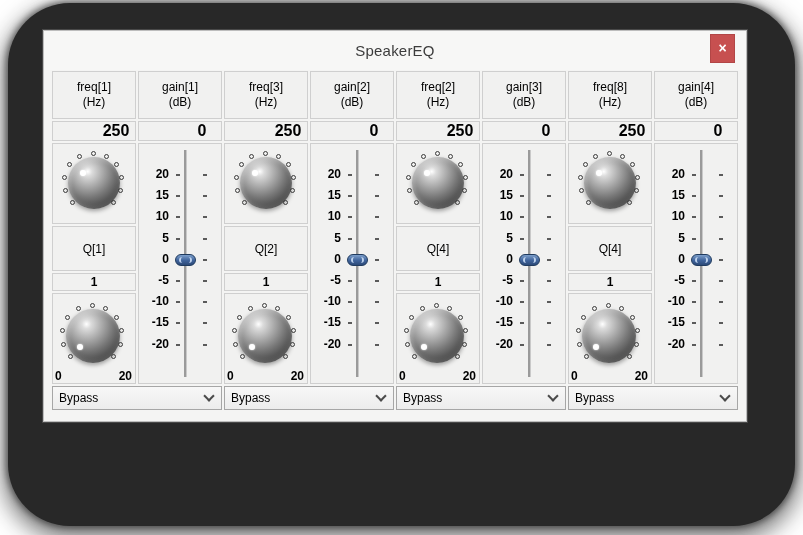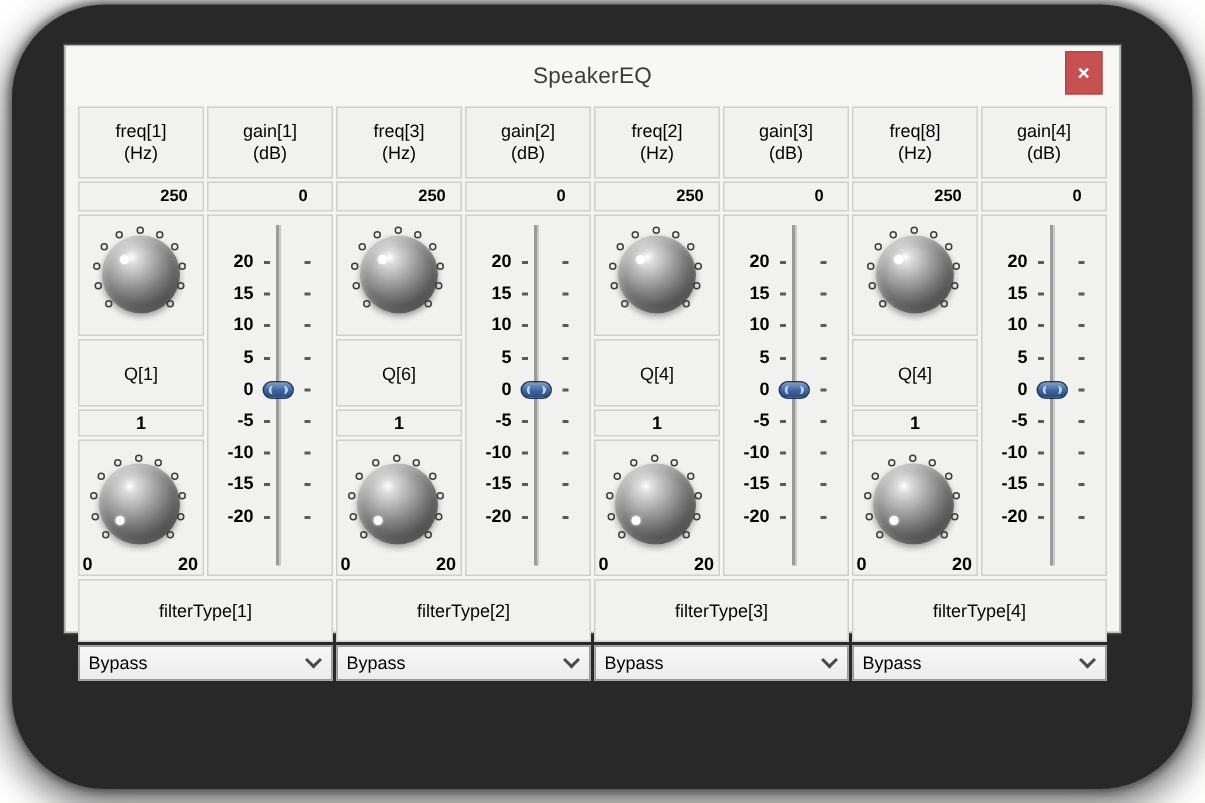--- a/index.html
+++ b/index.html
@@ -45,21 +45,21 @@
   .frow { display:flex; }
   .cell {
     background:#f1f1f0;
     border:1px solid var(--cell-border,#cfcfcf);
     margin:1px;
   }
 
   
   .h-cell { width:84px; height:48px; text-align:center; padding-top:8px;
             font-size:12px; color:#000; line-height:15px; }
-  .v-cell { width:84px; height:20px; text-align:center; font-size:11px;
+  .v-cell { width:84px; height:20px; text-align:center; font-size:16px;
             font-weight:bold; color:#000; line-height:18px;padding-left:44px; }
 
   
   .stack { display:flex; flex-direction:column; width:86px; }
   .knob-cell  { width:84px; height:81px; position:relative; }
   .qlabel-cell{ width:84px; height:45px; display:flex; align-items:center;
                 justify-content:center; font-size:12px; color:#000; }
   .qvalue-cell{ width:84px; height:18px; text-align:center; font-size:12px;
                 font-weight:bold; line-height:16px; color:#000; }
   .qknob-cell { width:84px; height:91px; position:relative; }
@@ -281,21 +281,21 @@
                   <div class="knob-tick" style="left: 37.5px; top: 6.5px;"></div>
                   <div class="knob-tick" style="left: 50.6657px; top: 9.66081px;"></div>
                   <div class="knob-tick" style="left: 60.9615px; top: 18.4542px;"></div>
                   <div class="knob-tick" style="left: 66.143px; top: 30.9634px;"></div>
                   <div class="knob-tick" style="left: 65.0806px; top: 44.4615px;"></div>
                   <div class="knob-tick" style="left: 58.0061px; top: 56.0061px;"></div>
                   <div class="knob-dot" style="left: 27.2099px; top: 25.5801px;"></div>
                 </div>
     </div>
     <div class="cell qlabel-cell">
-      <span>Q[6]</span>
+      <span>Q[2]</span>
     </div>
     <div class="cell qvalue-cell">
       <span>1</span>
     </div>
     <div class="cell qknob-cell">
       <div class="knob-wrap q-knob">
                   <div class="knob" style="left: 13px; top: 15px; width: 54px; height: 54px;"></div>
                   <div class="knob-tick" style="left: 15.2868px; top: 59.7132px;"></div>
                   <div class="knob-tick" style="left: 7.9683px; top: 47.7705px;"></div>
                   <div class="knob-tick" style="left: 6.86935px; top: 33.807px;"></div>
@@ -488,34 +488,20 @@
               <div class="sl-tick" style="left: 64px; top: 157.2px;"></div>
               <div class="sl-label" style="top: 171.4px;">-15</div>
               <div class="sl-tick" style="left: 37px; top: 178.4px;"></div>
               <div class="sl-tick" style="left: 64px; top: 178.4px;"></div>
               <div class="sl-label" style="top: 192.6px;">-20</div>
               <div class="sl-tick" style="left: 37px; top: 199.6px;"></div>
               <div class="sl-tick" style="left: 64px; top: 199.6px;"></div>
               <div class="sl-handle" style="top: 109.8px;"></div>
             </div>
           </div>
-        <div class="frow" id="row-ft">
-            <div class="cell ft-cell">
-    <span>filterType[1]</span>
-  </div>
-            <div class="cell ft-cell">
-    <span>filterType[2]</span>
-  </div>
-            <div class="cell ft-cell">
-    <span>filterType[3]</span>
-  </div>
-            <div class="cell ft-cell">
-    <span>filterType[4]</span>
-  </div>
-          </div>
         <div class="frow" id="row-dd">
             <div class="dd-wrap">
     <div class="combo">
       <span>Bypass</span>
       <span class="combo-chevron"></span>
     </div>
   </div>
             <div class="dd-wrap">
     <div class="combo">
       <span>Bypass</span>

